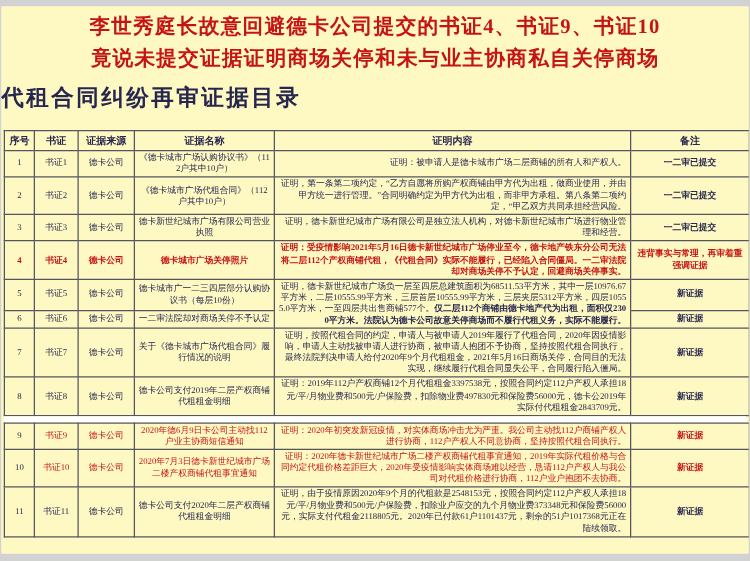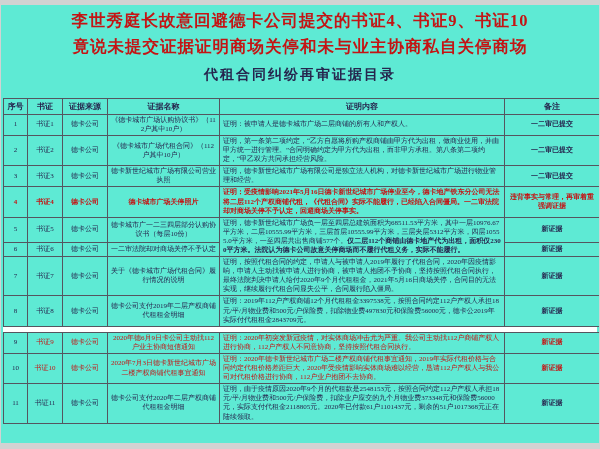--- a/index.html
+++ b/index.html
@@ -9,39 +9,39 @@
     --bg:#d2d2d2;
   }
   html,body{margin:0;padding:0;}
   body{
     width:600px;height:449px;overflow:hidden;
     background:var(--bg);
     font-family:"Liberation Serif","DejaVu Serif",serif;
   }
   .page{
     margin:5px 1px 0 1px;
-    background:#5eead4;
+    background:#fef9c3;
     height:438px;
     overflow:hidden;
     font-family:Liberation Serif, serif;
   }
   .doc-title{
     color:var(--red);
     font-weight:bold;
     font-size:16.5px;
     line-height:1.6;
     text-align:center;
     margin:3px 10px 5px 10px;
     letter-spacing:1px;
   }
   .table-title{
-    font-size:14px;
+    font-size:18px;
     font-weight:bold;
     color:var(--dark);
-    text-align:center;
+    text-align:left;
     letter-spacing:2px;
     margin:1px 0 2px 0;
   }
   .tables-wrap{padding:12px 2px;}
   table{
     border-collapse:collapse;
     table-layout:fixed;
     width:596px;
     margin:0 auto;
   }
@@ -58,21 +58,21 @@
     text-align:center;
     padding:2px 1px;
   }
   td{
     font-size:7px;
     line-height:1.3;
     color:var(--dark);
     text-align:center;
   }
   td.cell-proof{
-    text-align:left;
+    text-align:right;
     padding:1px 3px;
   }
   td.cell-remark{font-weight:bold;margin-left:21px;}
   .b{font-weight:bold;}
   tr.em-red td{color:var(--red);}
   tr.em-red td.cell-serial{color:var(--dark);}
   tr.em-red-bold td{color:var(--red);font-weight:bold;}
   .seg-gap{height:5px;background:#ffffff;}
 </style>
 </head>

